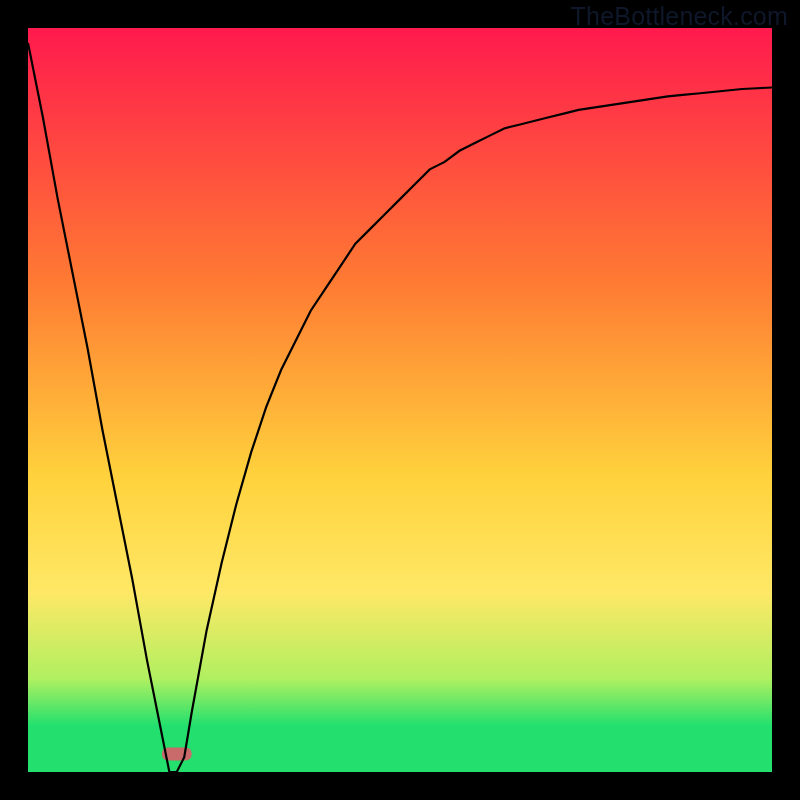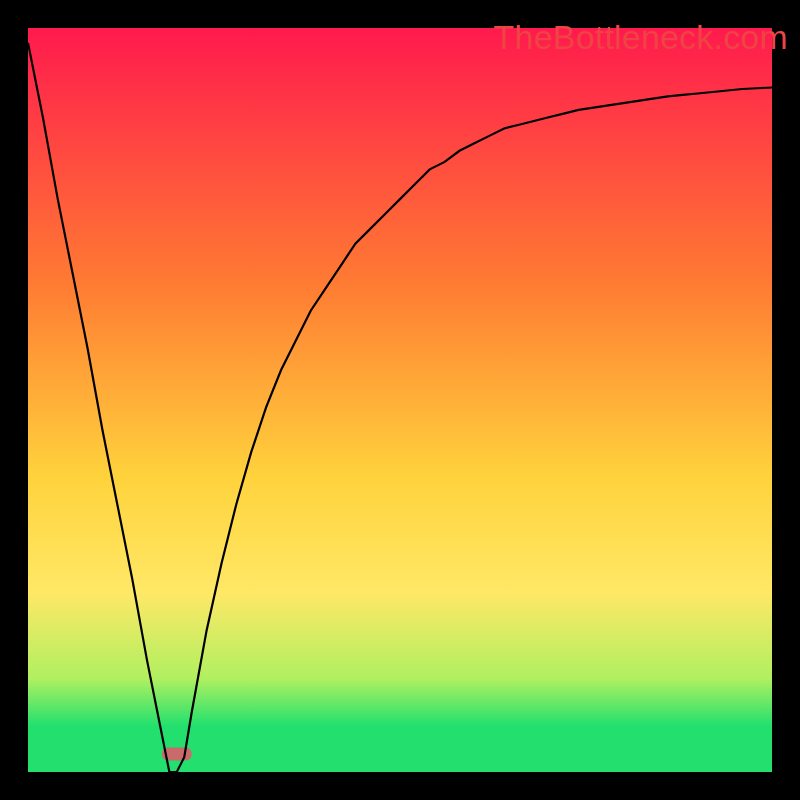--- a/index.html
+++ b/index.html
@@ -11,25 +11,25 @@
     background: #ffffff;
     font-family: Arial, Helvetica, sans-serif;
   }
   .chart-wrap {
     position: relative;
     width: 800px;
     height: 800px;
   }
   .watermark {
     position: absolute;
-    top: 18px;
+    top: 2px;
     right: 12px;
-    font-size: 34px;
+    font-size: 25px;
     font-weight: 400;
-    color: #ef4444;
+    color: #0f172a;
     letter-spacing: 0.2px;
     z-index: 5;
   }
   svg {
     display: block;
   }
 </style>
 </head>
 <body>
 

